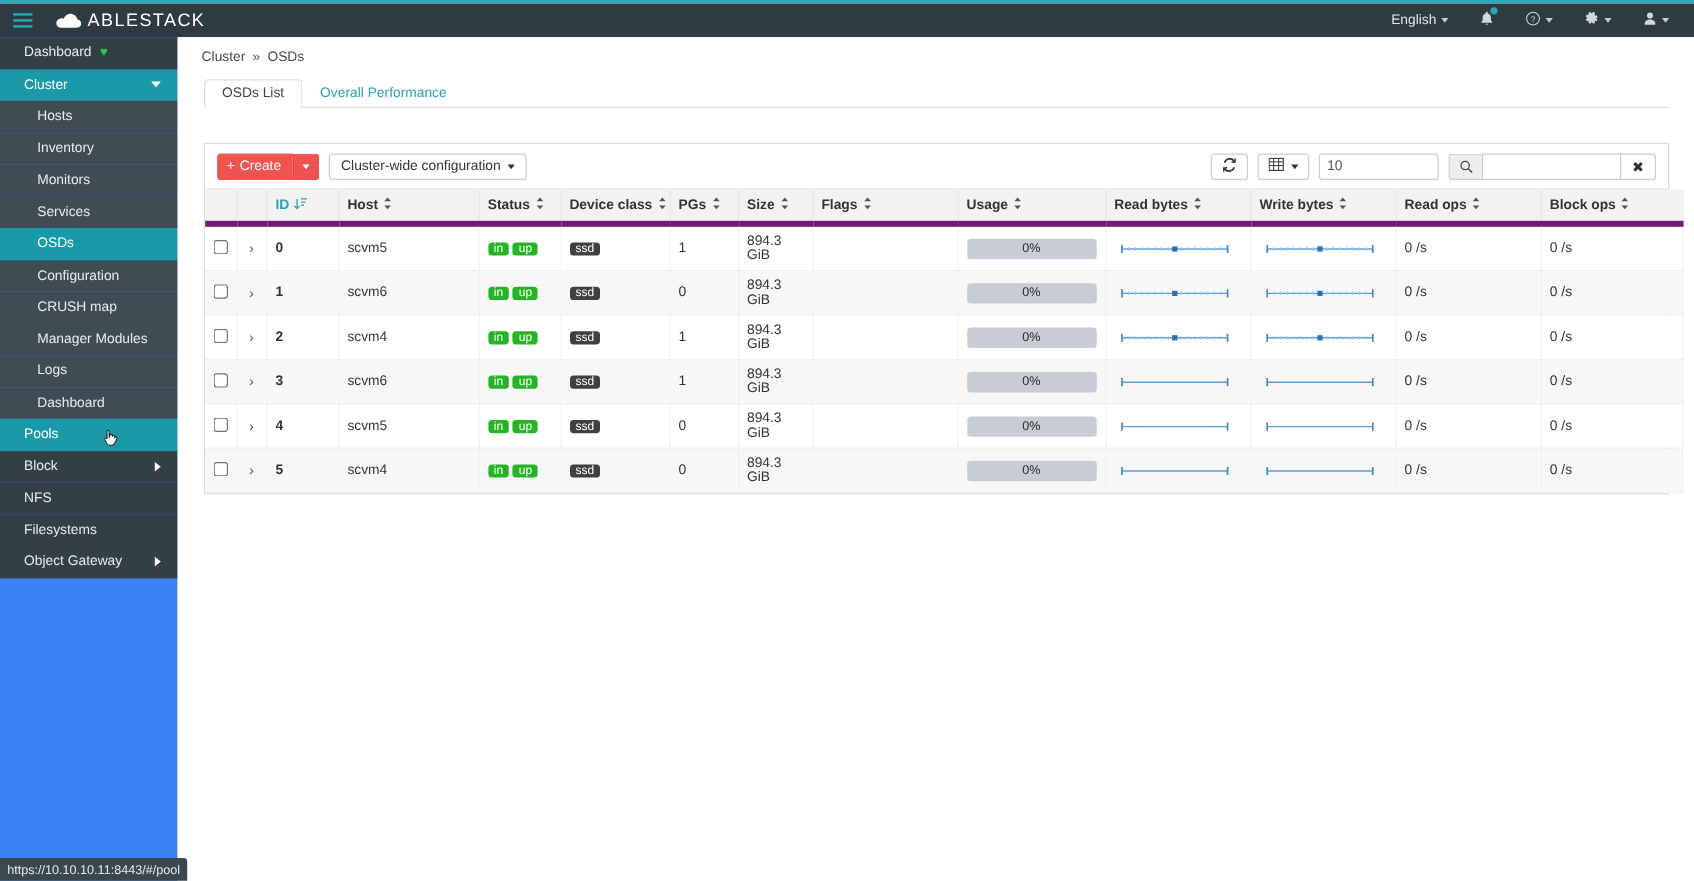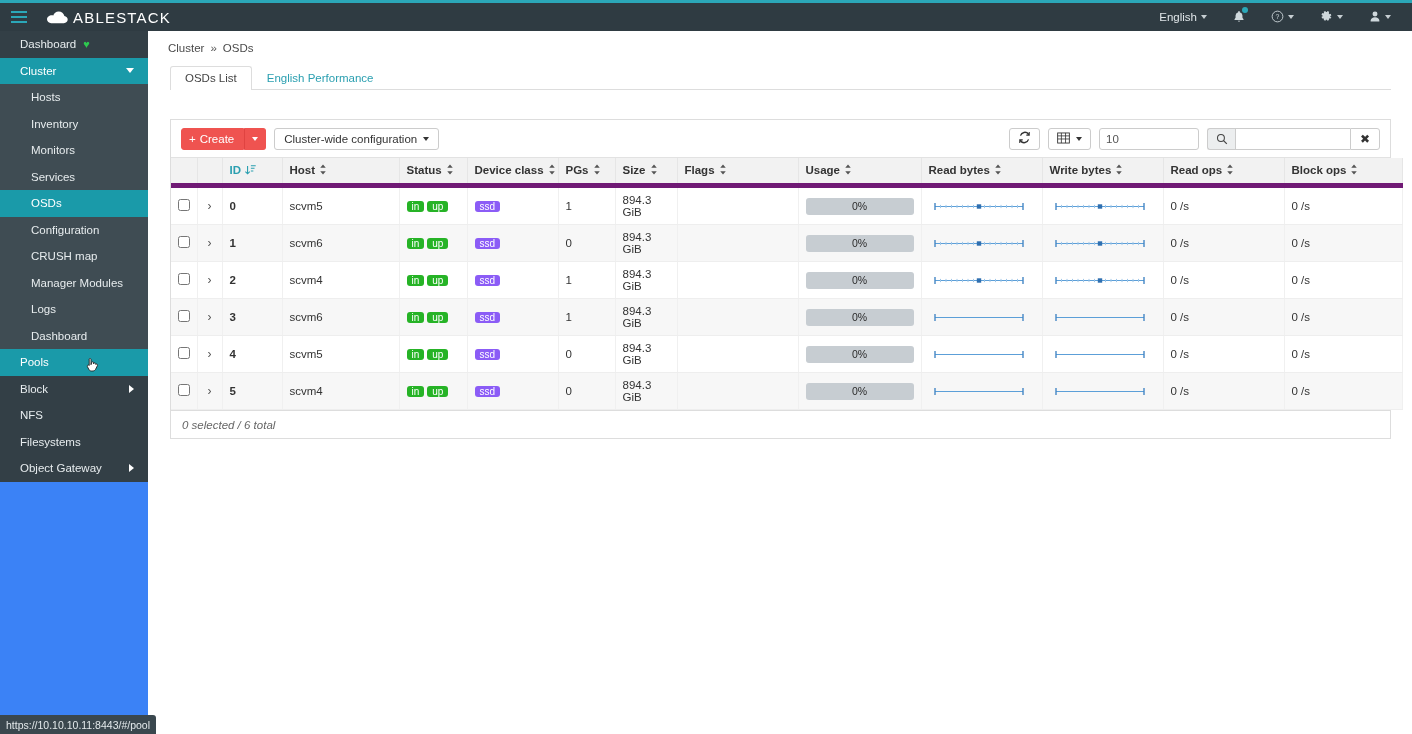--- a/index.html
+++ b/index.html
@@ -201,21 +201,21 @@
   td.c-id, td.c-pgs { font-weight: bold; }
   td.c-pgs { font-weight: normal; }
   .row-chk { width: 12px; height: 12px; margin: 0; cursor: pointer; }
   .expander { color: #555; font-size: 12px; cursor: pointer; }
   .badge {
     display: inline-block; border-radius: 3px; color: #fff;
     font-size: 10px; font-weight: normal; padding: 0 5px;
     line-height: 11px; margin-right: 3px;
   }
   .badge-green { background: #26b326; }
-  .badge-teal  { background: #8b5cf6; }
+  .badge-teal  { background: #404040; }
   .usage-bar {
     position: relative; width: 100%; height: 17px; background: #c7cdd2;
     border-radius: 3px; display: flex; align-items: center;
     justify-content: center; color: #2b2b2b; font-size: 10.5px;
   }
   .spark { display: block; }
 
   
   #table-footer {
     border-top: 1px solid #dddddd; height: 28px; display: flex;
@@ -358,21 +358,21 @@
 <div id="main">
 
   <div id="breadcrumb">
       <span class="crumb">Cluster</span>
       <span class="sep">»</span>
       <span class="crumb">OSDs</span>
     </div>
 
   <div id="tabs">
       <div class="tab active">OSDs List</div>
-      <div class="tab">English Performance</div>
+      <div class="tab">Overall Performance</div>
     </div>
 
   <div id="panel">
 
     <div id="toolbar">
       <div style="display:flex;align-items:center;">
         <div class="btn btn-create">
           <span>+</span>
           <span>Create</span>
         </div>
@@ -767,17 +767,14 @@
                 <line x1="6" y1="4.1" x2="6" y2="10.9" stroke="#4486c4" stroke-width="1.4"></line>
                 <line x1="94" y1="4.1" x2="94" y2="10.9" stroke="#4486c4" stroke-width="1.4"></line>
               </svg>
             </td>
             <td>0 /s</td>
             <td>0 /s</td>
           </tr>
         </tbody>
     </table>
 
-    <div id="table-footer">
-      <span>0 selected / 6 total</span>
-    </div>
   </div>
 </div>
 
 </body></html>

